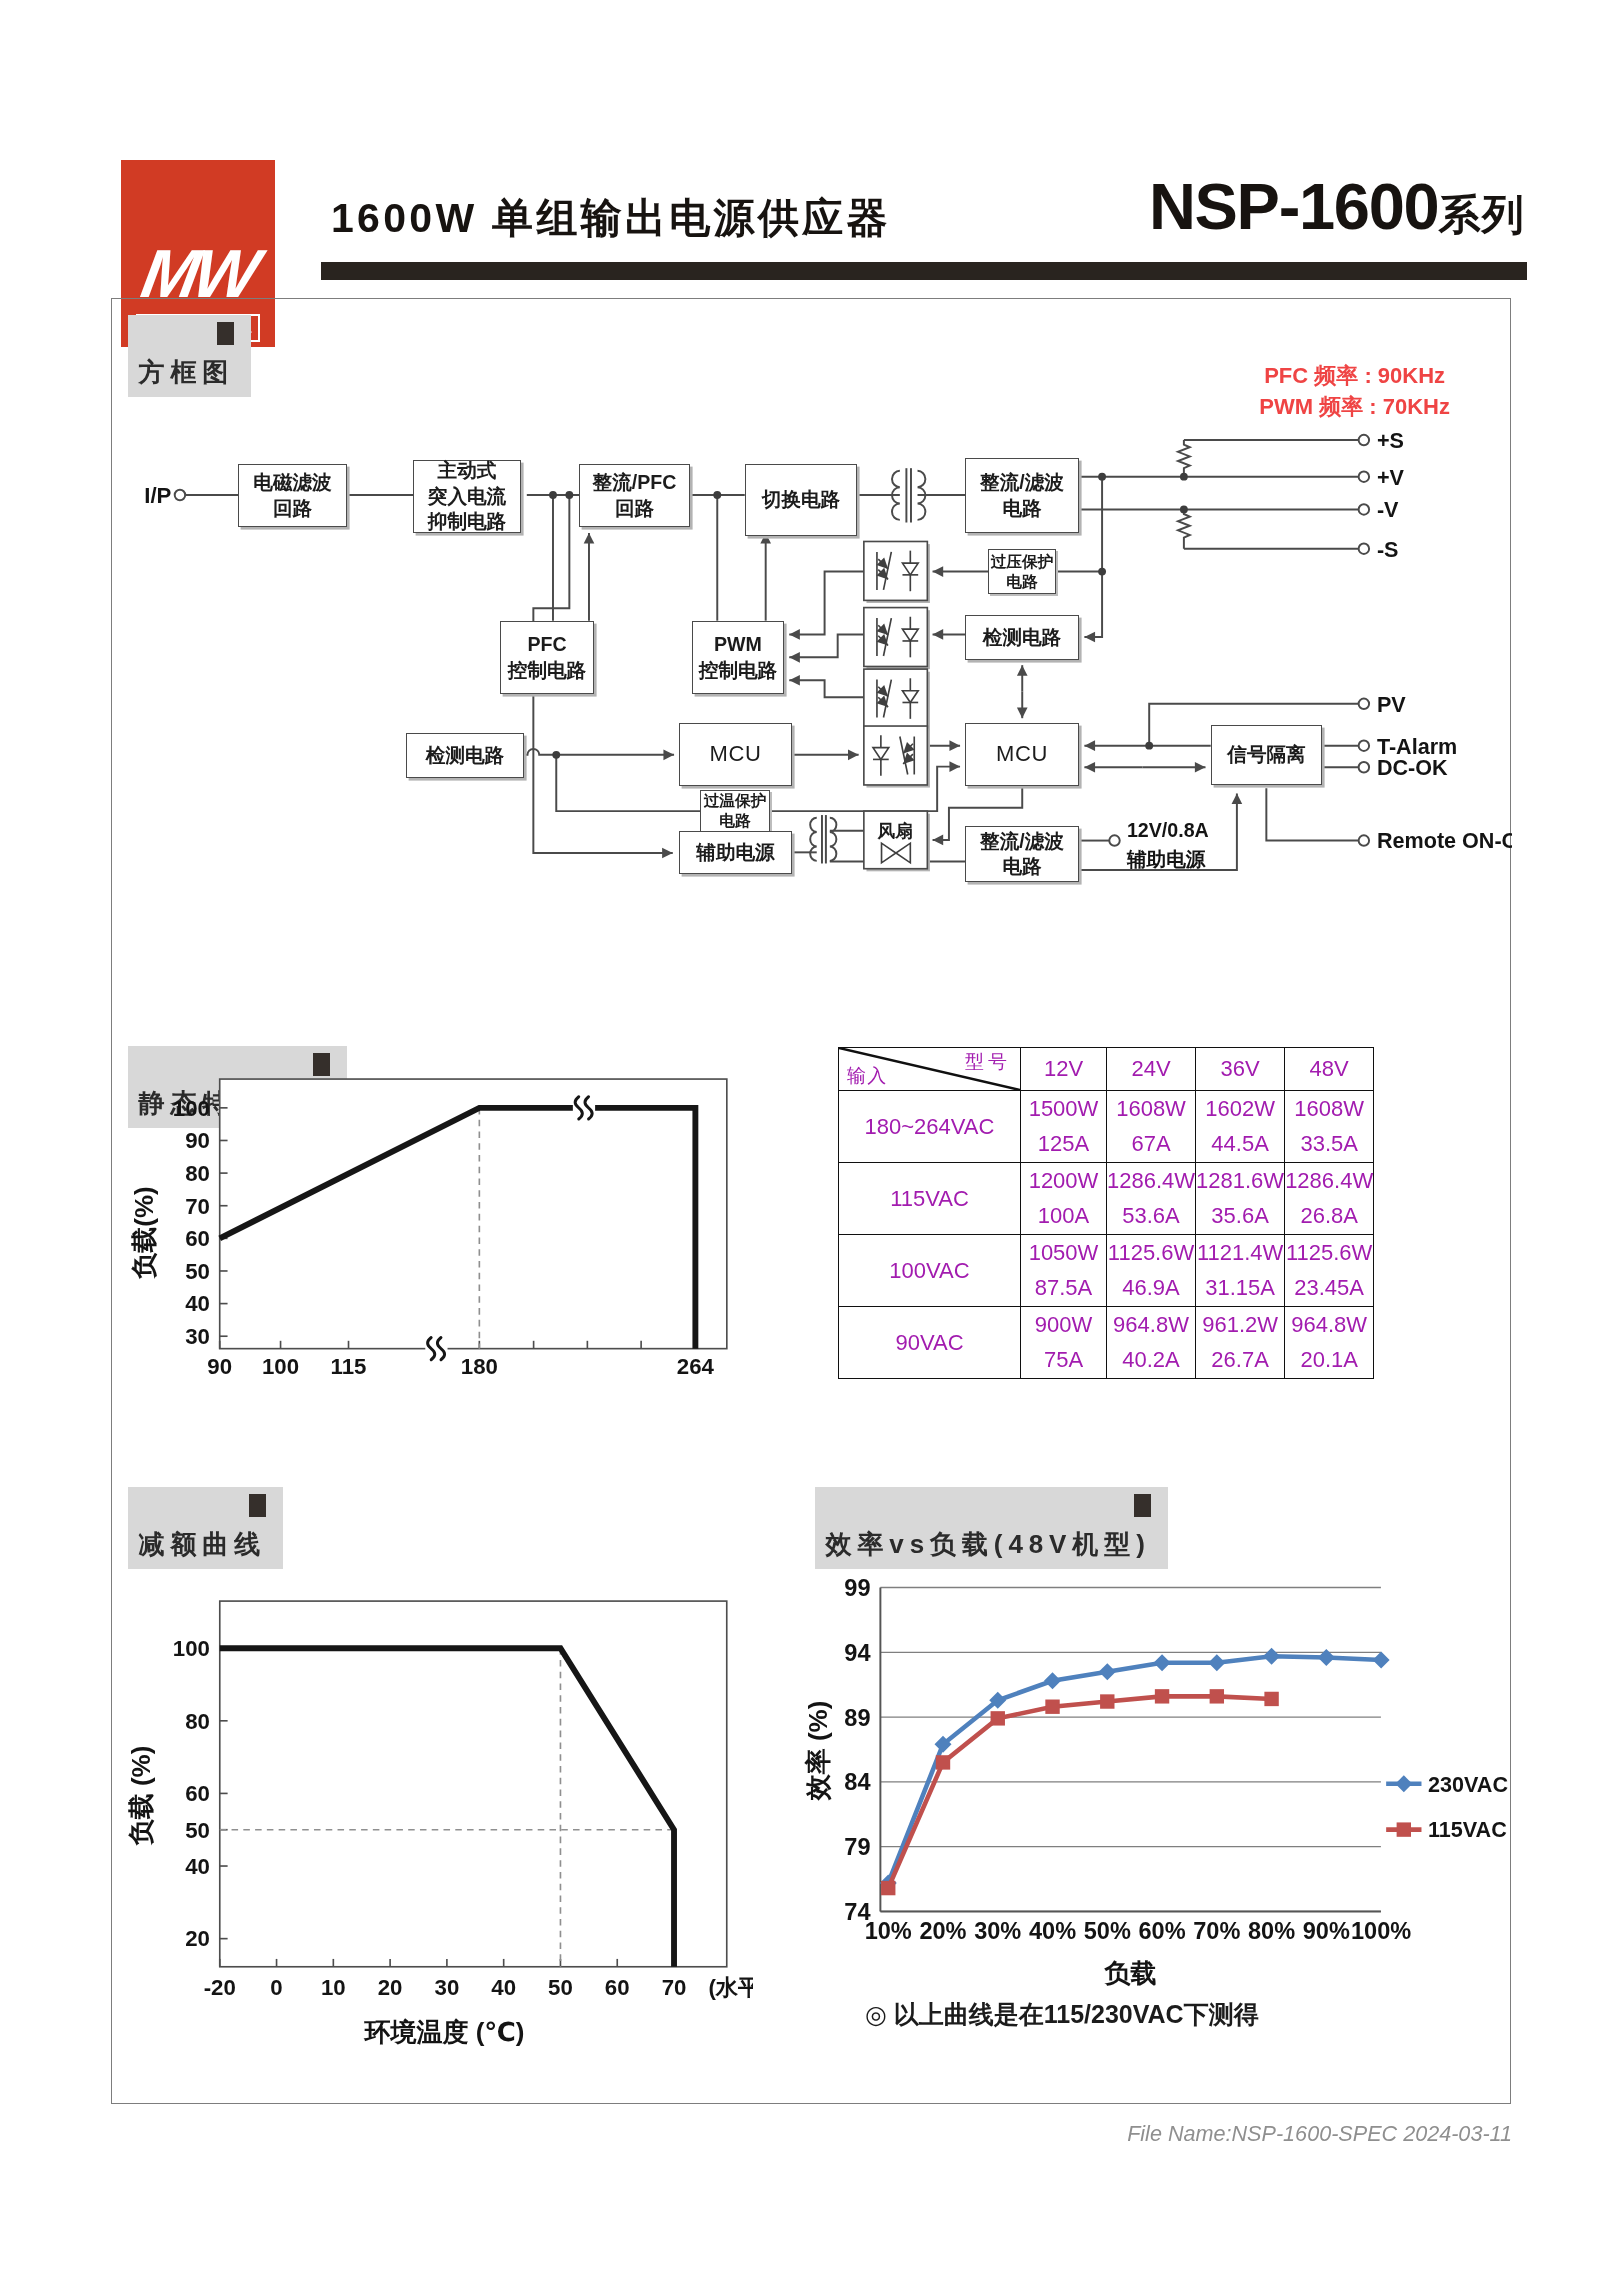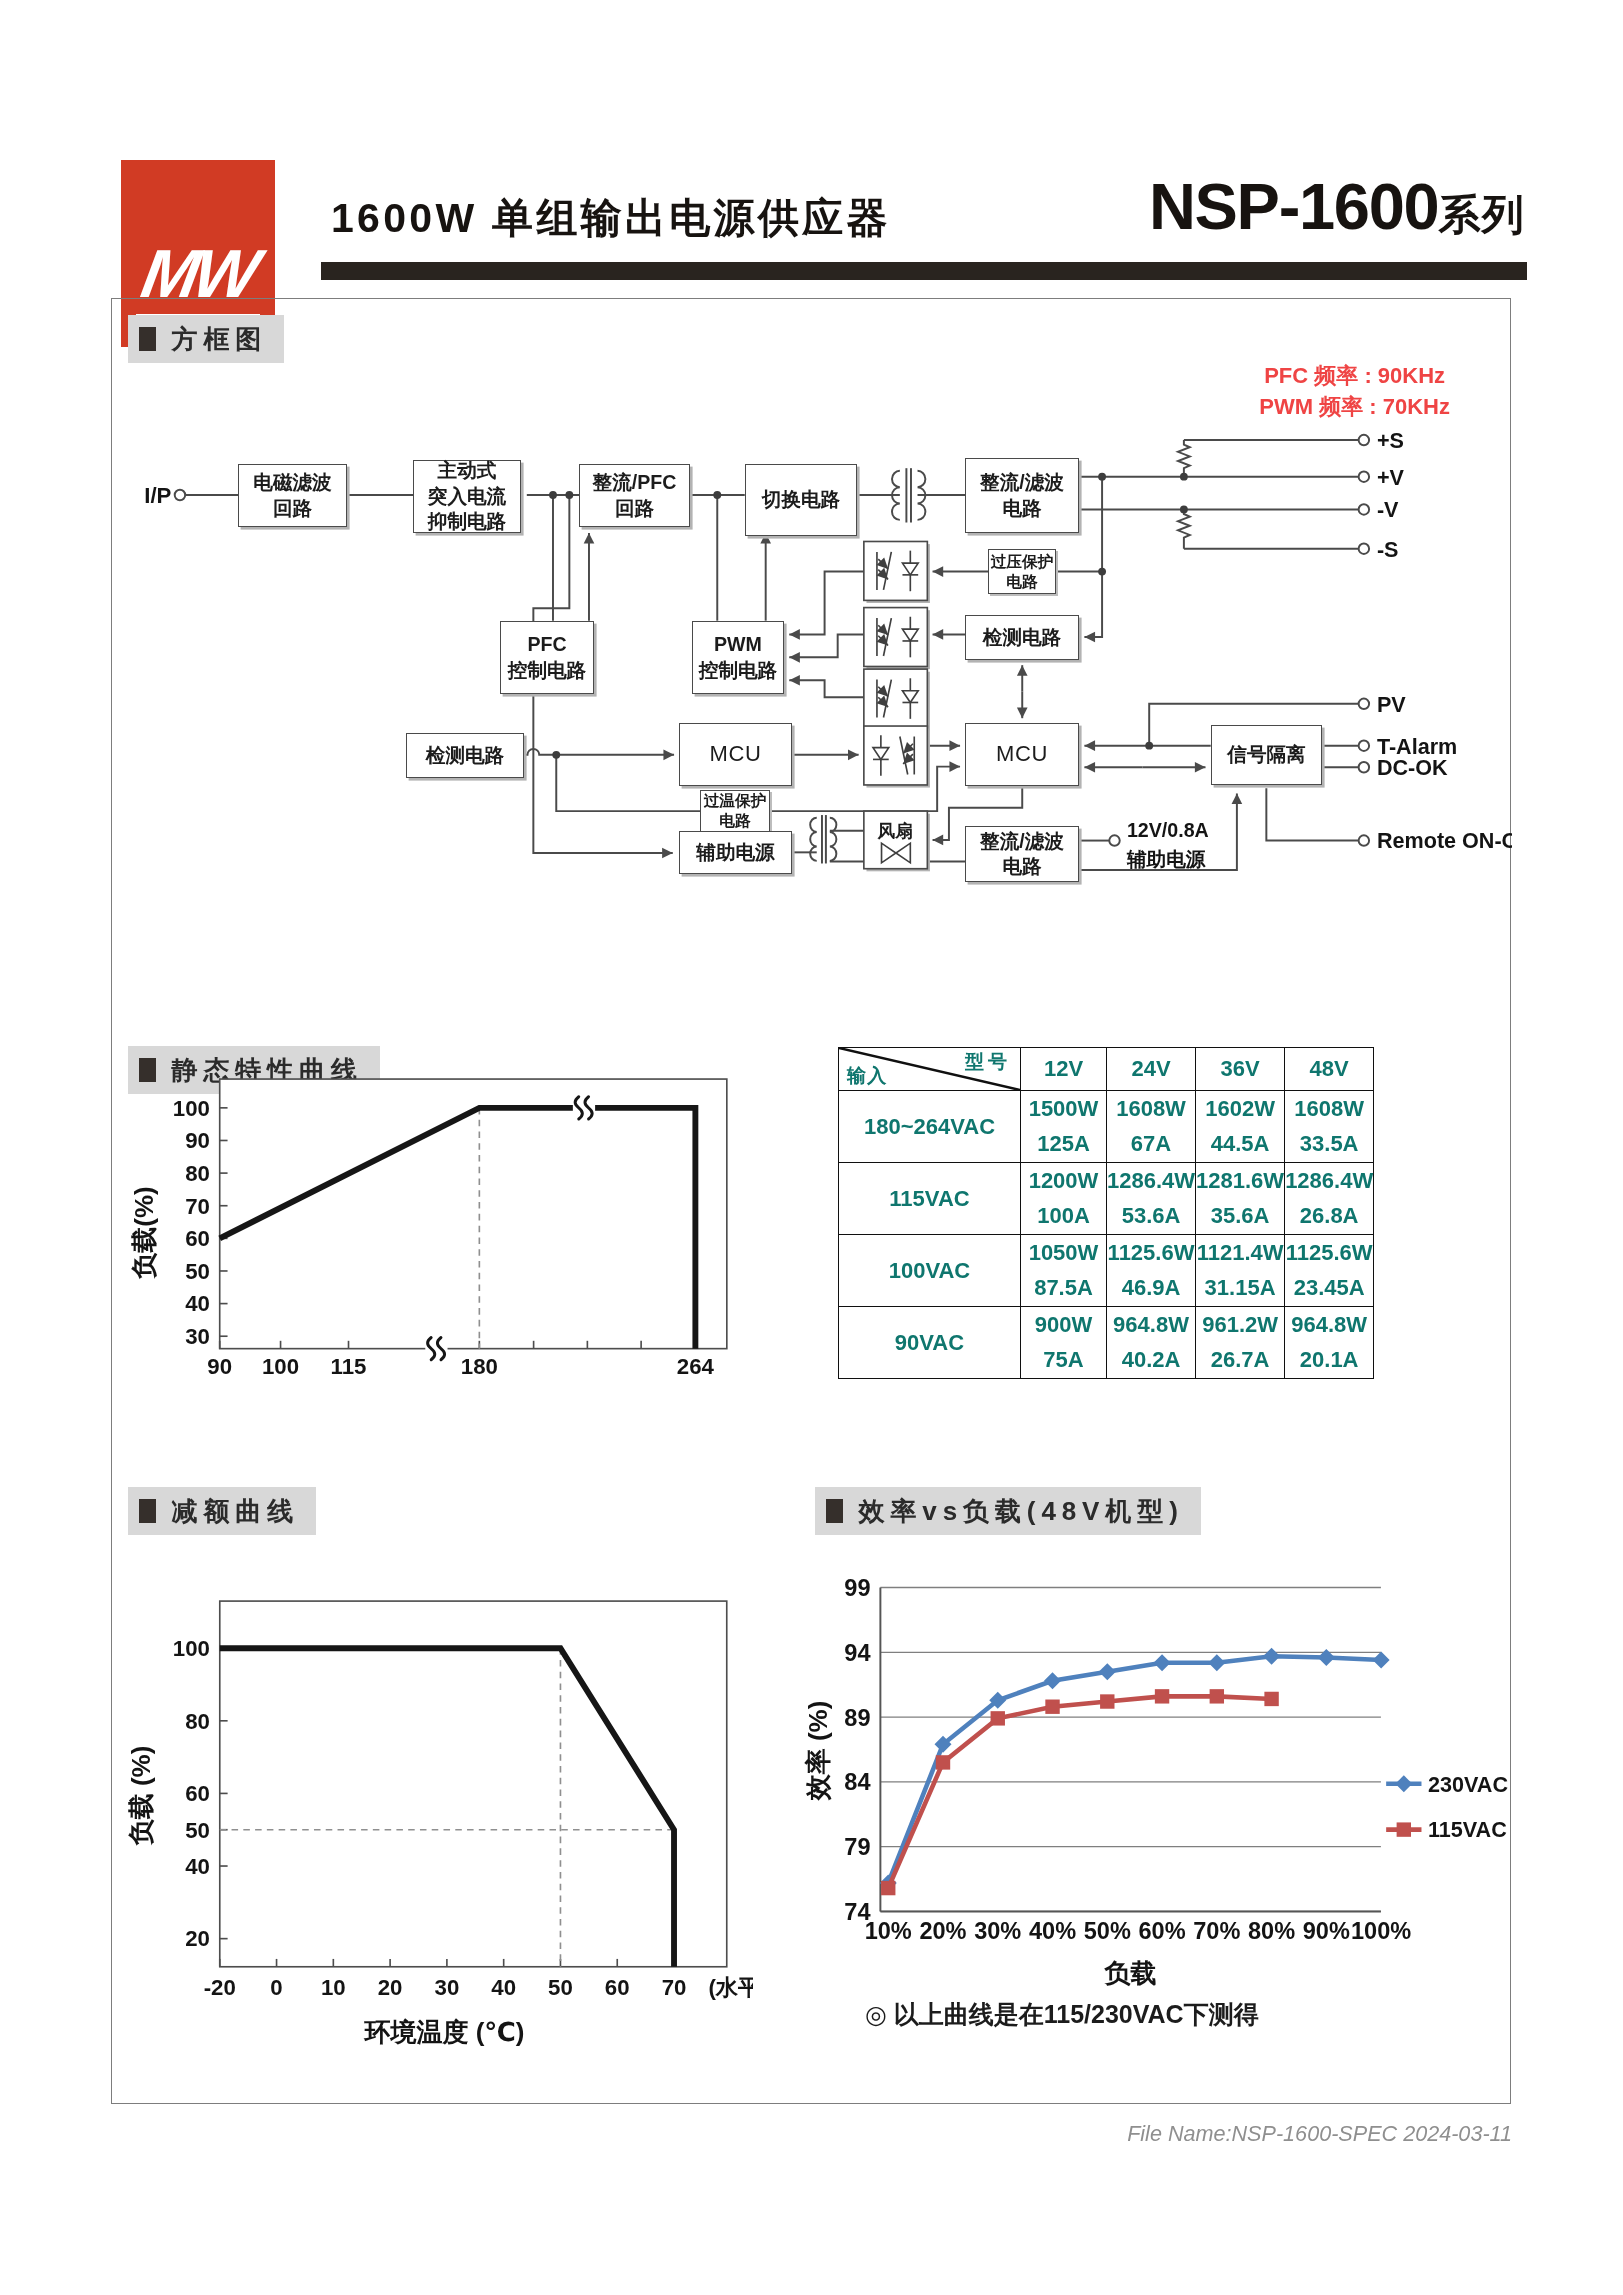--- a/index.html
+++ b/index.html
@@ -13,22 +13,22 @@
   .logo .brand{border:2px solid #fff;color:#fff;font-size:17px;font-weight:800;letter-spacing:0.7px;
         padding:2px 5.2px;white-space:nowrap;}
   .title{position:absolute;left:331px;top:191px;font-size:41px;font-weight:800;letter-spacing:3.3px;color:#171310;white-space:nowrap;}
   .series{position:absolute;right:98px;top:169px;display:flex;align-items:baseline;color:#171310;white-space:nowrap;}
   .series .nm{font-size:65px;font-weight:800;letter-spacing:-1.3px;}
   .series .sx{font-size:42px;font-weight:800;letter-spacing:1.3px;}
   .titlebar{position:absolute;left:321px;top:262px;width:1206px;height:18.3px;background:#29241f;}
   
   .frame{position:absolute;left:111px;top:298px;width:1398px;height:1804px;border:1.3px solid #7d7d7d;}
   
-  .sec{position:absolute;display:inline-flex;align-items:center;gap:16px;background:#d8d8d8;
-       padding:6.5px 17px 6.5px 10.5px;}
+  .sec{position:absolute;display:inline-flex;align-items:flex-end;gap:10px;background:#d8d8d8;
+       padding:6.5px 17px 6.5px 10.5px;flex-direction:column;}
   .sec .bullet{width:17px;height:23.6px;background:#352f2b;flex:none;}
   .sec .lab{font-size:26px;font-weight:700;letter-spacing:5.9px;color:#2b2b2b;white-space:nowrap;}
   
   .diagram{position:absolute;left:111px;top:353px;width:1401px;height:661px;}
   .diagram svg{position:absolute;left:0;top:0;}
   .freq{position:absolute;right:62px;top:6.5px;text-align:center;font-size:22px;font-weight:700;
         line-height:1.45;color:#ef4444;white-space:nowrap;}
   .blk{position:absolute;display:flex;align-items:center;justify-content:center;text-align:center;
        white-space:pre-line;background:#fff;border:1.6px solid #4a4a4a;box-shadow:2.6px 2.6px 0 #b3b3b3;
        font-size:19.6px;font-weight:600;color:#1c1c1c;line-height:1.3;box-sizing:border-box;z-index:2;}
@@ -36,21 +36,21 @@
   .blk.latin{font-size:22px;font-weight:400;letter-spacing:0.7px;}
   
   .chart{position:absolute;}
   .xlab{position:absolute;text-align:center;font-size:26px;font-weight:800;color:#141414;white-space:nowrap;}
   .vlab{position:absolute;transform:rotate(-90deg);transform-origin:center;font-size:26px;font-weight:800;
         color:#141414;white-space:nowrap;}
   .note{position:absolute;font-size:25px;font-weight:800;color:#1c1c1c;white-space:nowrap;}
   
   .spec-table{position:absolute;left:838px;top:1047px;border-collapse:collapse;table-layout:fixed;background:#fff;}
   .spec-table th,.spec-table td{border:1.6px solid #101010;text-align:center;vertical-align:middle;
-        font-size:22px;font-weight:700;color:#0f766e;padding:0;}
+        font-size:22px;font-weight:400;color:#a21caf;padding:0;}
   .spec-table .hrow{height:43px;}
   .spec-table .drow{height:72px;}
   .spec-table td div{line-height:1.55;}
   .corner{position:relative;}
   .corner svg{position:absolute;left:0;top:0;width:100%;height:100%;}
   .corner .c-top{position:absolute;top:1.3px;right:9.2px;font-size:19px;letter-spacing:3.9px;}
   .corner .c-bot{position:absolute;bottom:1.3px;left:7.9px;font-size:19px;letter-spacing:1.3px;}
   
   .footer{position:absolute;right:111px;top:2121px;font-size:21.6px;font-style:italic;color:#8f8f8f;white-space:nowrap;}
 </style>

